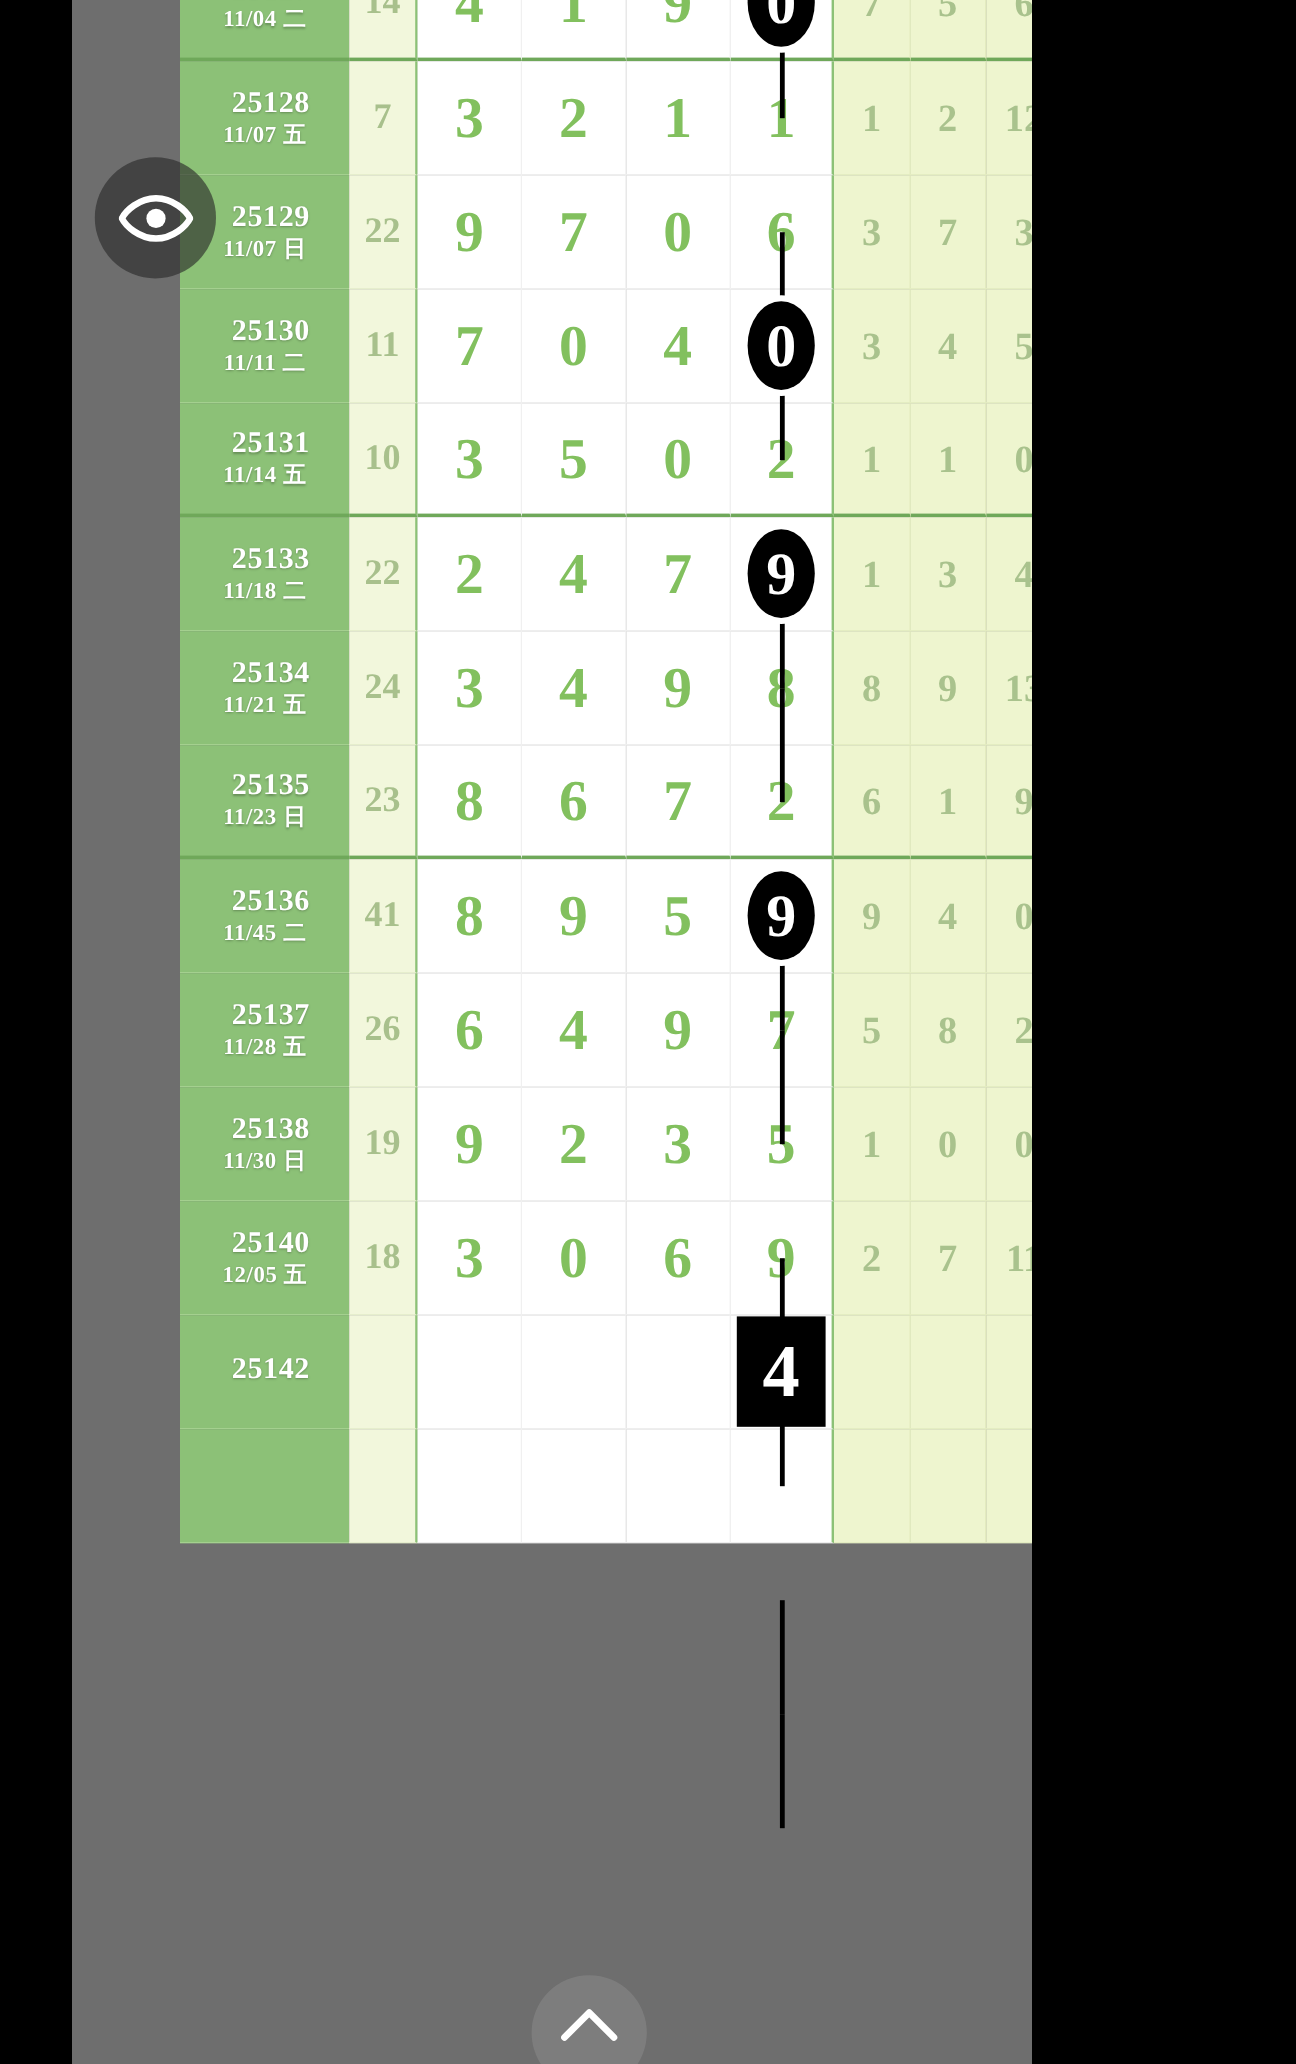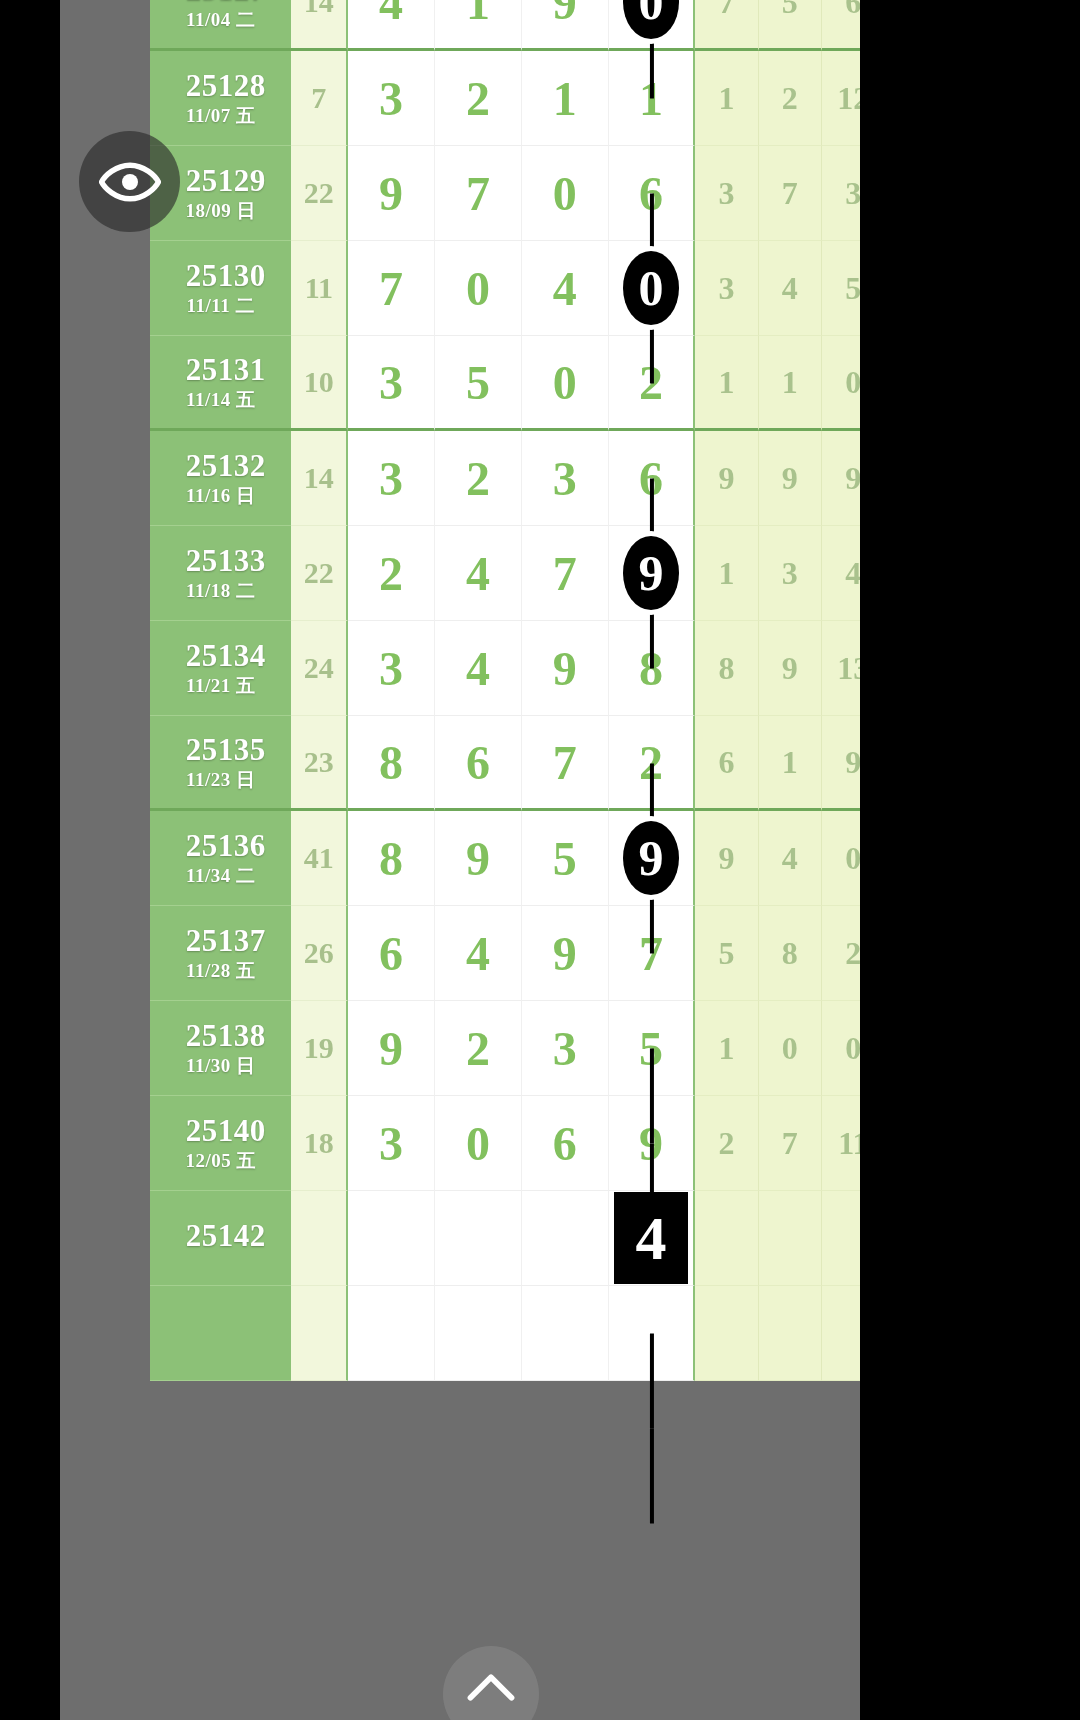--- a/index.html
+++ b/index.html
@@ -40,21 +40,21 @@
   
   .c-issue {
     width: 132px;
     background: #8cc177;
     border-bottom: 1px solid #a4d08f;
     color: #ffffff;
     text-shadow: 0 1px 2px rgba(0,0,0,.28);
     line-height: 1.05;
   }
   .c-issue .iss {
-    font-size: 31px;
+    font-size: 25px;
     font-weight: bold;
     letter-spacing: .5px;
     display: block;
     margin-left: 10px;
   }
   .c-issue .dt {
     font-size: 19px;
     font-weight: bold;
     display: block;
     margin-top: 3px;
@@ -189,21 +189,21 @@
           <td class="c-num" id="cell-1-1"><span>2</span></td>
           <td class="c-num" id="cell-1-2"><span>1</span></td>
           <td class="c-num last" id="cell-1-3"><span>1</span></td>
           <td class="c-st">1</td>
           <td class="c-st">2</td>
           <td class="c-st last">12</td>
         </tr>
         <tr>
           <td class="c-issue">
             <span class="iss">25129</span>
-            <span class="dt">18/09 日</span>
+            <span class="dt">11/07 日</span>
           </td>
           <td class="c-sum">22</td>
           <td class="c-num" id="cell-2-0"><span>9</span></td>
           <td class="c-num" id="cell-2-1"><span>7</span></td>
           <td class="c-num" id="cell-2-2"><span>0</span></td>
           <td class="c-num last" id="cell-2-3"><span>6</span></td>
           <td class="c-st">3</td>
           <td class="c-st">7</td>
           <td class="c-st last">3</td>
         </tr>
@@ -230,34 +230,20 @@
           <td class="c-num" id="cell-4-0"><span>3</span></td>
           <td class="c-num" id="cell-4-1"><span>5</span></td>
           <td class="c-num" id="cell-4-2"><span>0</span></td>
           <td class="c-num last" id="cell-4-3"><span>2</span></td>
           <td class="c-st">1</td>
           <td class="c-st">1</td>
           <td class="c-st last">0</td>
         </tr>
         <tr>
           <td class="c-issue">
-            <span class="iss">25132</span>
-            <span class="dt">11/16 日</span>
-          </td>
-          <td class="c-sum">14</td>
-          <td class="c-num" id="cell-5-0"><span>3</span></td>
-          <td class="c-num" id="cell-5-1"><span>2</span></td>
-          <td class="c-num" id="cell-5-2"><span>3</span></td>
-          <td class="c-num last" id="cell-5-3"><span>6</span></td>
-          <td class="c-st">9</td>
-          <td class="c-st">9</td>
-          <td class="c-st last">9</td>
-        </tr>
-        <tr>
-          <td class="c-issue">
             <span class="iss">25133</span>
             <span class="dt">11/18 二</span>
           </td>
           <td class="c-sum">22</td>
           <td class="c-num" id="cell-6-0"><span>2</span></td>
           <td class="c-num" id="cell-6-1"><span>4</span></td>
           <td class="c-num" id="cell-6-2"><span>7</span></td>
           <td class="c-num last" id="cell-6-3"><span class="mark">9</span></td>
           <td class="c-st">1</td>
           <td class="c-st">3</td>
@@ -287,21 +273,21 @@
           <td class="c-num" id="cell-8-1"><span>6</span></td>
           <td class="c-num" id="cell-8-2"><span>7</span></td>
           <td class="c-num last" id="cell-8-3"><span>2</span></td>
           <td class="c-st">6</td>
           <td class="c-st">1</td>
           <td class="c-st last">9</td>
         </tr>
         <tr>
           <td class="c-issue">
             <span class="iss">25136</span>
-            <span class="dt">11/34 二</span>
+            <span class="dt">11/45 二</span>
           </td>
           <td class="c-sum">41</td>
           <td class="c-num" id="cell-9-0"><span>8</span></td>
           <td class="c-num" id="cell-9-1"><span>9</span></td>
           <td class="c-num" id="cell-9-2"><span>5</span></td>
           <td class="c-num last" id="cell-9-3"><span class="mark">9</span></td>
           <td class="c-st">9</td>
           <td class="c-st">4</td>
           <td class="c-st last">0</td>
         </tr>

